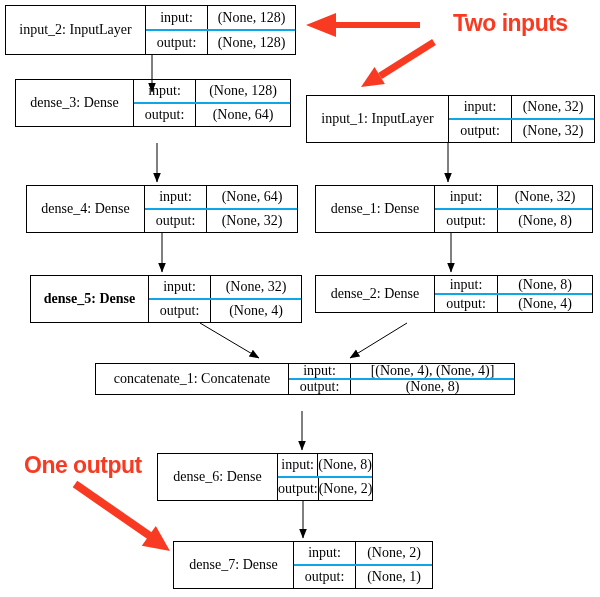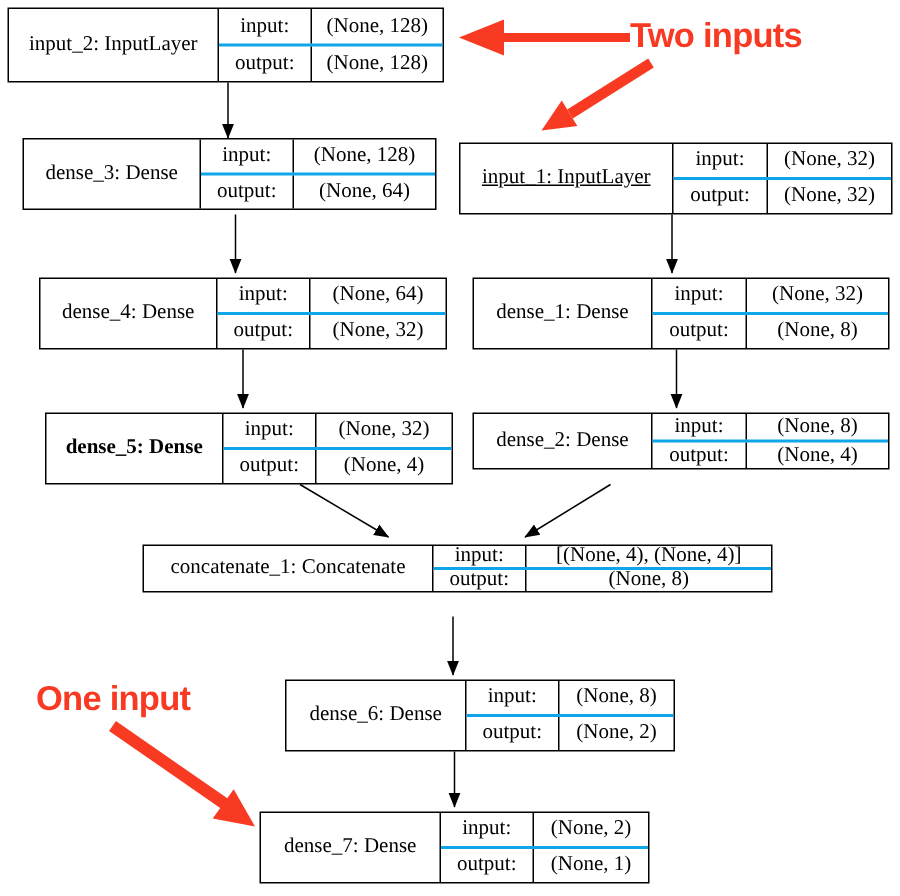--- a/index.html
+++ b/index.html
@@ -43,21 +43,21 @@
         <div class="lab" style="width:62px;">input:</div>
         <div class="val">(None, 128)</div>
       </div>
       <div class="iorow">
         <div class="lab" style="width:62px;">output:</div>
         <div class="val">(None, 128)</div>
       </div>
     </div>
   </div>
 
-  <div class="node" style="left:15px;top:92px;width:276px;height:48px;">
+  <div class="node" style="left:15px;top:79px;width:276px;height:48px;">
     <div class="name" style="width:118px;">dense_3: Dense</div>
     <div class="io">
       <div class="iorow first">
         <div class="lab" style="width:62px;">input:</div>
         <div class="val">(None, 128)</div>
       </div>
       <div class="iorow">
         <div class="lab" style="width:62px;">output:</div>
         <div class="val">(None, 64)</div>
       </div>
@@ -86,21 +86,21 @@
         <div class="val">(None, 32)</div>
       </div>
       <div class="iorow">
         <div class="lab" style="width:62px;">output:</div>
         <div class="val">(None, 4)</div>
       </div>
     </div>
   </div>
 
   <div class="node" style="left:306px;top:95px;width:289px;height:48px;">
-    <div class="name" style="width:142px;text-decoration:underline;">input_1: InputLayer</div>
+    <div class="name" style="width:142px;">input_1: InputLayer</div>
     <div class="io">
       <div class="iorow first">
         <div class="lab" style="width:63px;">input:</div>
         <div class="val">(None, 32)</div>
       </div>
       <div class="iorow">
         <div class="lab" style="width:63px;">output:</div>
         <div class="val">(None, 32)</div>
       </div>
     </div>
@@ -141,21 +141,21 @@
         <div class="lab" style="width:62px;">input:</div>
         <div class="val">[(None, 4), (None, 4)]</div>
       </div>
       <div class="iorow">
         <div class="lab" style="width:62px;">output:</div>
         <div class="val">(None, 8)</div>
       </div>
     </div>
   </div>
 
-  <div class="node" style="left:190px;top:453px;width:260px;height:48px;">
+  <div class="node" style="left:157px;top:453px;width:216px;height:48px;">
     <div class="name" style="width:120px;">dense_6: Dense</div>
     <div class="io">
       <div class="iorow first">
         <div class="lab" style="width:62px;">input:</div>
         <div class="val">(None, 8)</div>
       </div>
       <div class="iorow">
         <div class="lab" style="width:62px;">output:</div>
         <div class="val">(None, 2)</div>
       </div>
@@ -169,22 +169,22 @@
         <div class="lab" style="width:62px;">input:</div>
         <div class="val">(None, 2)</div>
       </div>
       <div class="iorow">
         <div class="lab" style="width:62px;">output:</div>
         <div class="val">(None, 1)</div>
       </div>
     </div>
   </div>
 
-  <div class="annotation" style="left:420px;top:10px;">Two inputs</div>
-  <div class="annotation" style="left:24px;top:452px;">One input</div>
+  <div class="annotation" style="left:453px;top:10px;">Two inputs</div>
+  <div class="annotation" style="left:24px;top:452px;">One output</div>
 
   <svg class="overlay" width="600" height="597" viewBox="0 0 600 597">
     <defs>
       <marker id="ah" viewBox="0 0 10 10" refX="9.5" refY="5" markerWidth="10" markerHeight="10" markerUnits="userSpaceOnUse" orient="auto-start-reverse">
         <path d="M0,1 L10,5 L0,9 z" fill="#000"></path>
       </marker>
     </defs>
 
     <g stroke="#000" stroke-width="1" fill="none">
       <line x1="152" y1="55" x2="152" y2="92" marker-end="url(#ah)"></line>

